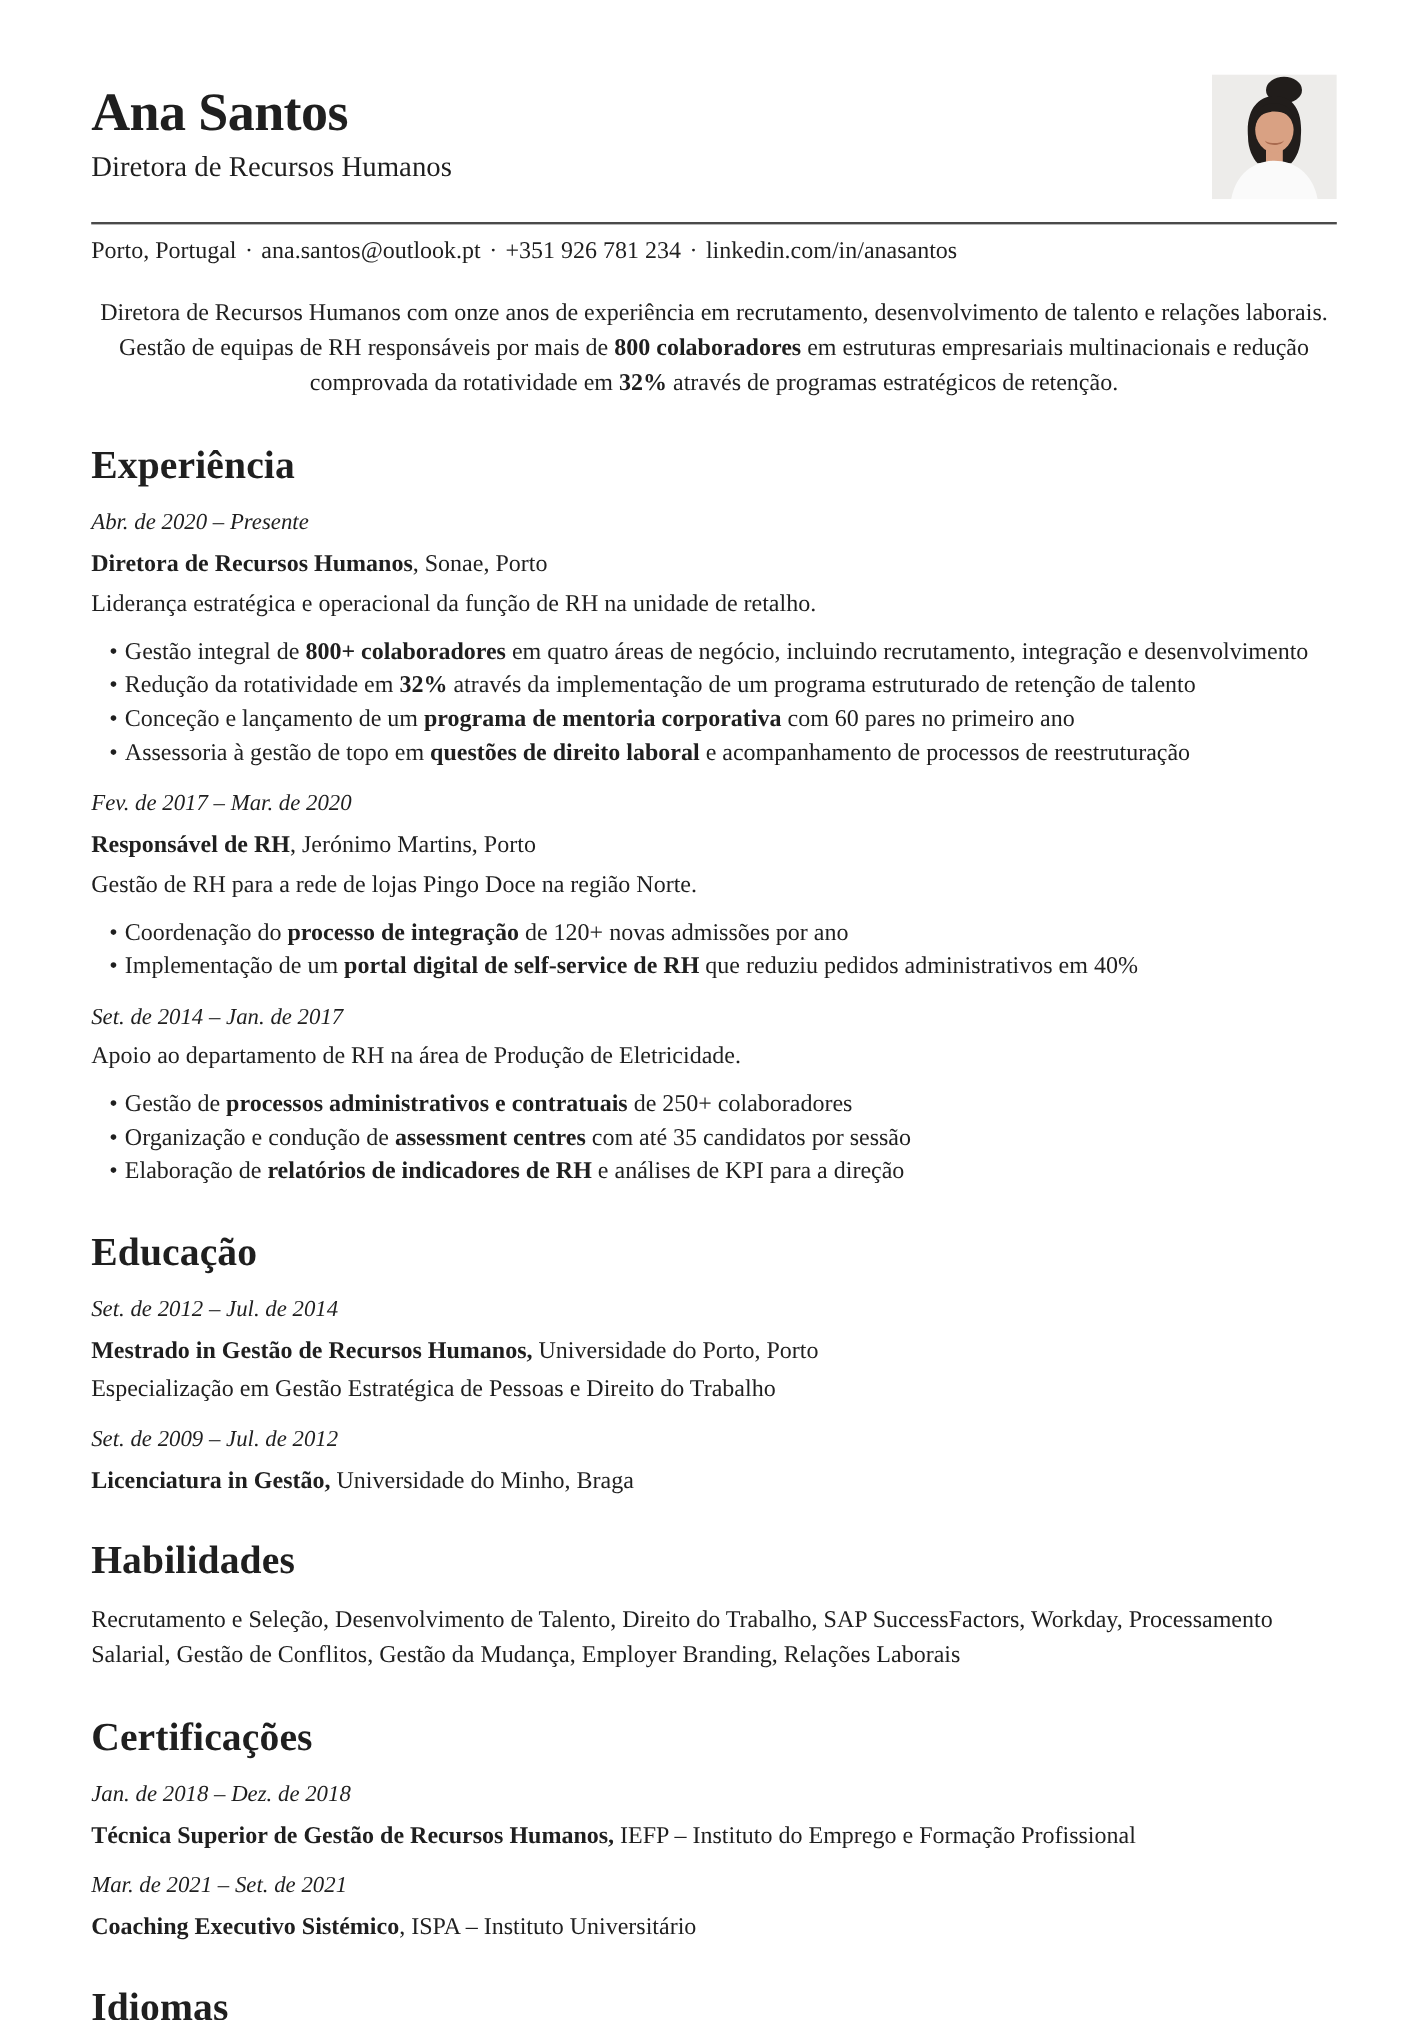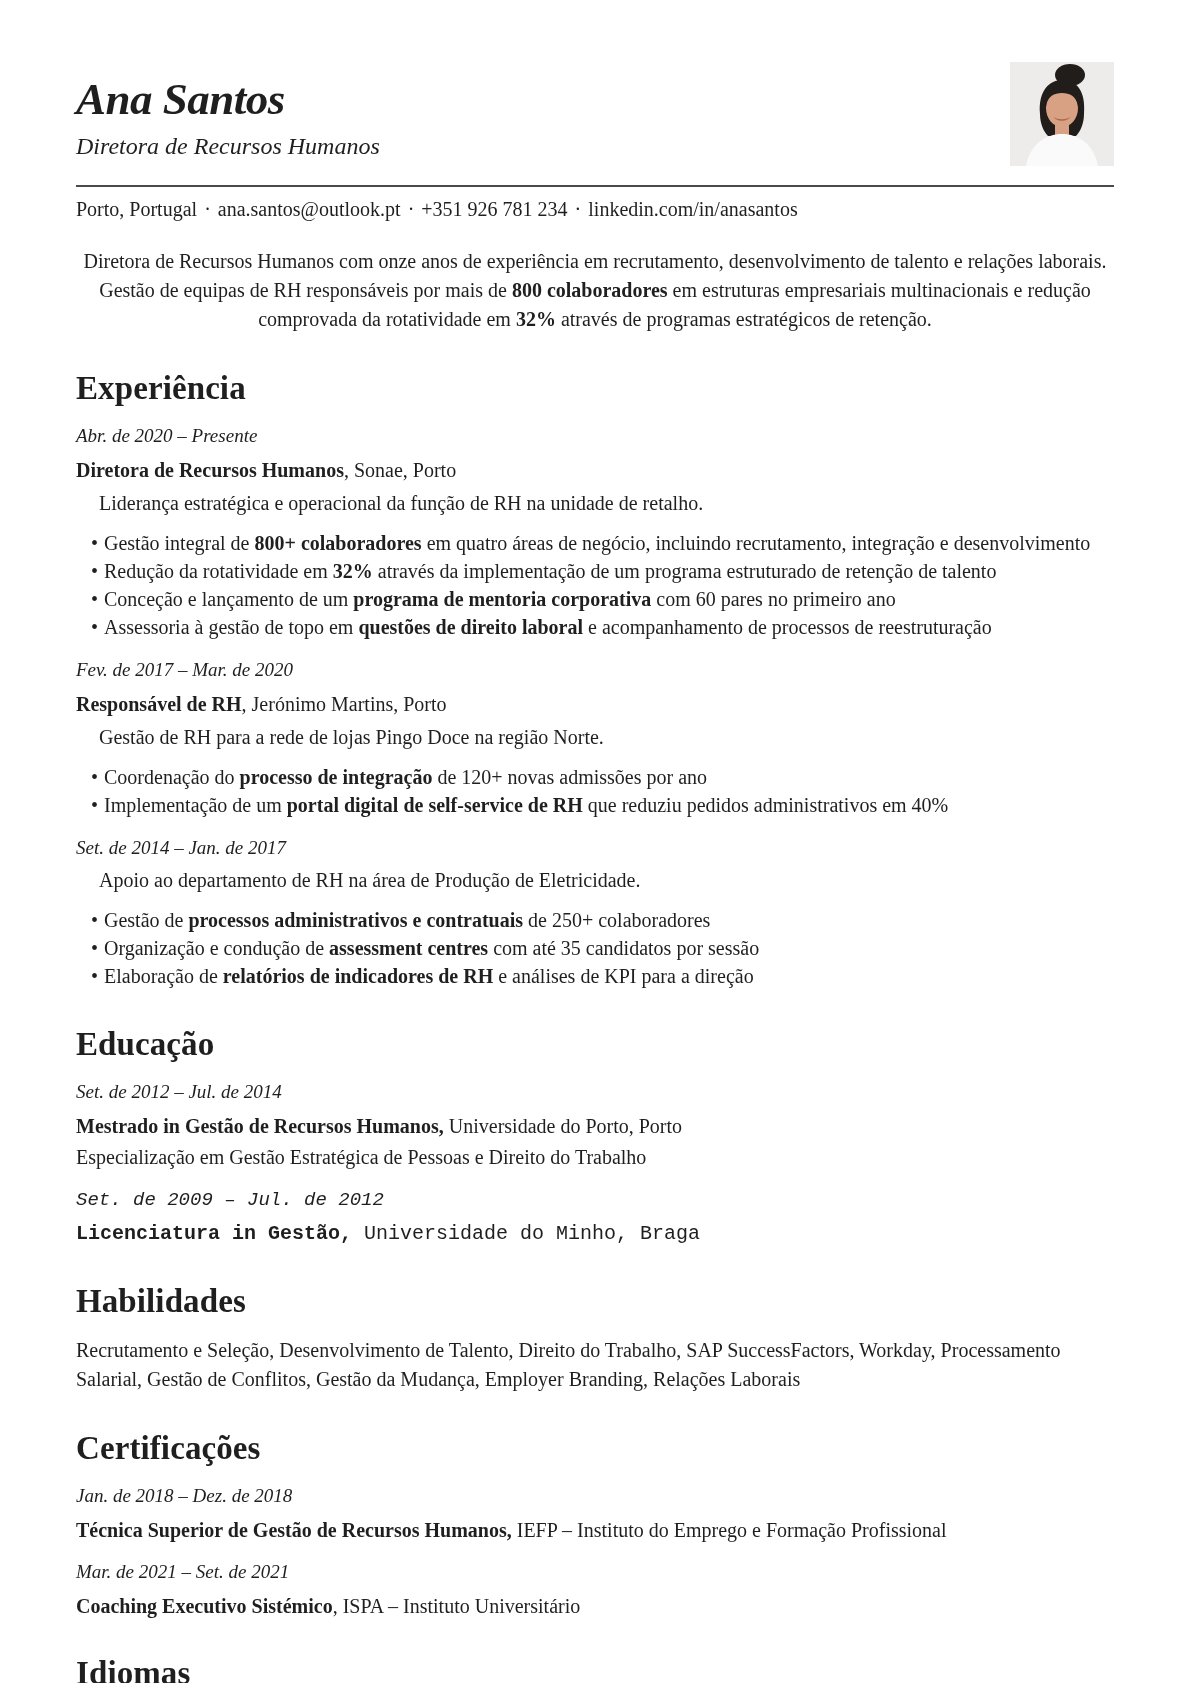--- a/index.html
+++ b/index.html
@@ -15,21 +15,21 @@
   body {
     width: 1190px;
     min-height: 1683px;
     margin: 0;
     font-family: "Liberation Serif", "DejaVu Serif", serif;
     color: var(--text, #1f1f1f);
     overflow: hidden;
   }
   .page { padding: 58px 76px 40px 76px; }
 
-  .header { display: flex; justify-content: space-between; align-items: center; font-style: italic; }
+  .header { display: flex; justify-content: space-between; align-items: flex-start; }
   .name {
     font-size: 45px;
     font-weight: 700;
     line-height: 1.15;
     margin-top: 10px;
     letter-spacing: -0.5px;
   }
   .subtitle { font-size: 24px; margin-top: 7px; }
   .photo { width: 104px; height: 104px; margin-top: 4px; flex: 0 0 auto; }
 
@@ -37,39 +37,39 @@
 
   .contact { margin-top: 11px; font-size: 20px; }
   .contact .sep { padding: 0 7px; color: var(--text, #1f1f1f); }
 
   .summary { margin-top: 26px; font-size: 20px; line-height: 29px; text-align: center; }
 
   .section-h { font-size: 33px; font-weight: 700; margin-top: 36px; letter-spacing: 0.1px; }
 
   .date { font-size: 19px; font-style: italic; margin-top: 17px; line-height: 24px; }
   .titleline { font-size: 20px; margin-top: 9px; line-height: 26px; }
-  .desc { font-size: 20px; margin-top: 7px; line-height: 27px; margin-left: 23px; }
+  .desc { font-size: 20px; margin-top: 7px; line-height: 27px; }
   .detail { font-size: 20px; margin-top: 4px; line-height: 28px; }
 
   ul.bullets { list-style: none; margin-top: 12px; }
   ul.bullets li {
     position: relative;
     padding-left: 28px;
     font-size: 20px;
     line-height: 28px;
   }
   ul.bullets li::before {
     content: "\2022";
     position: absolute;
     left: 15px;
     top: 0;
   }
 
   .job + .job { margin-top: 9px; }
-  .edu-entry + .edu-entry { margin-top: 0; font-family: Liberation Mono, monospace; }
+  .edu-entry + .edu-entry { margin-top: 0; }
 
   .para { font-size: 20px; line-height: 29px; margin-top: 16px; }
 
   .b { font-weight: 700; }
 </style>
 </head>
 <body>
 
 <div class="page">
 

